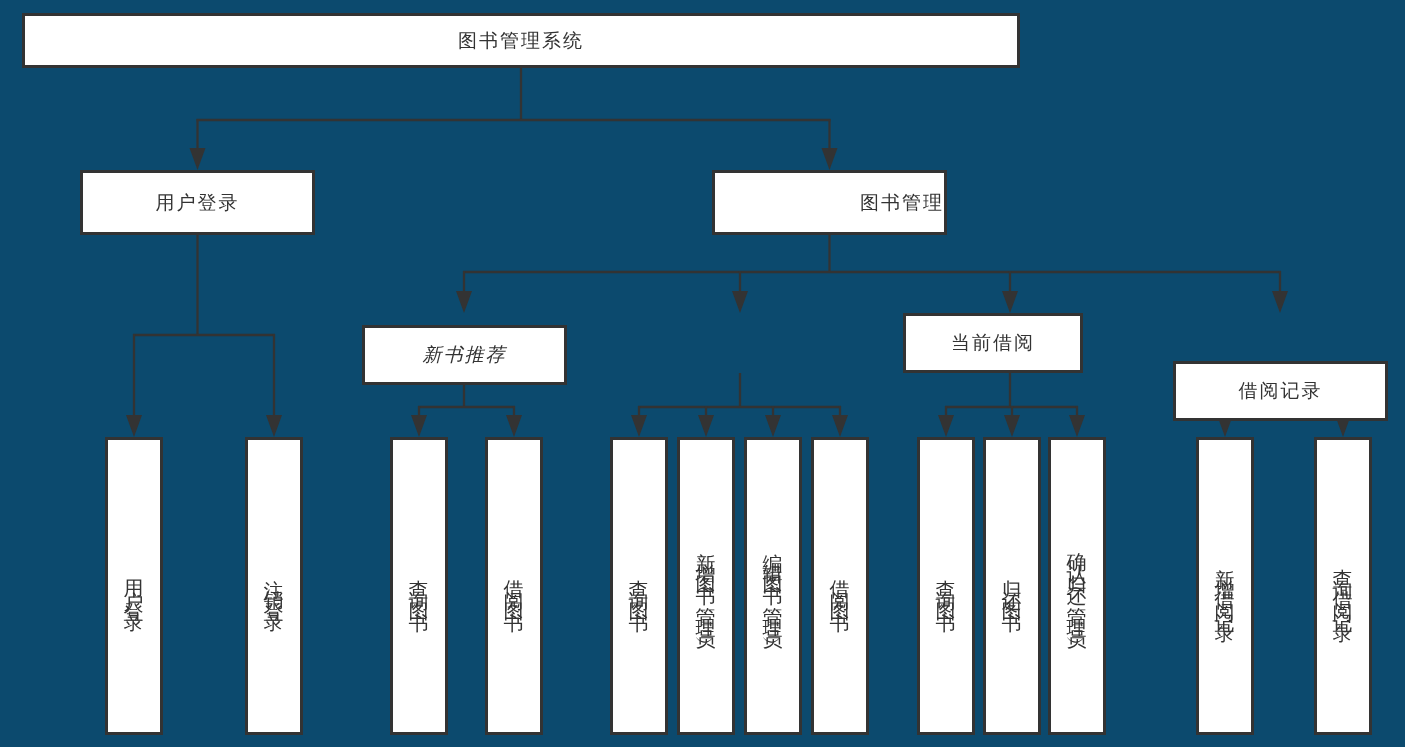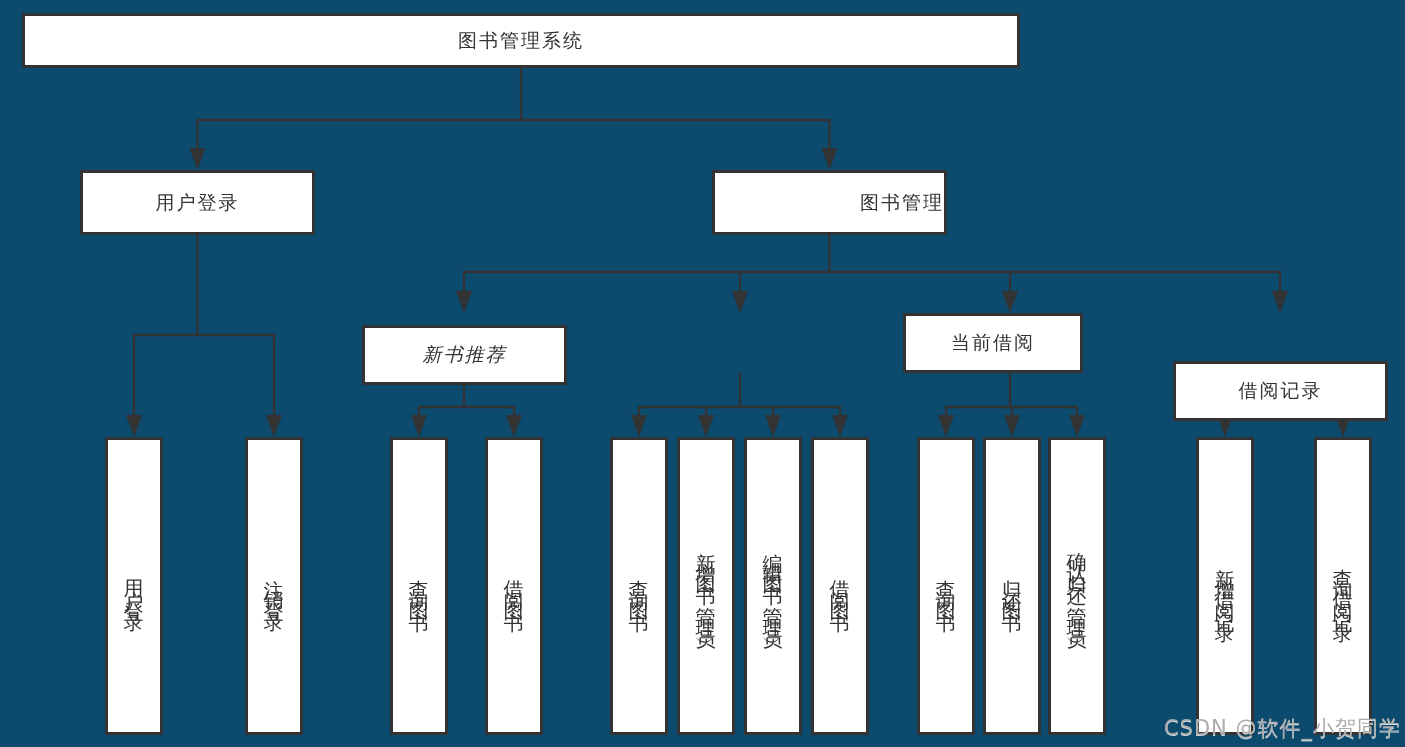--- a/index.html
+++ b/index.html
@@ -187,15 +187,14 @@
     <span>确认归还（管理员）</span>
   </div>
 
   <div class="box vbox" style="left:1196px; top:437px; width:58px; height:298px;">
     <span>新增借阅记录</span>
   </div>
   <div class="box vbox" style="left:1314px; top:437px; width:58px; height:298px;">
     <span>查询借阅记录</span>
   </div>
 
-  <div class="watermark">CSDN @软件_小贺同学</div>
 
 </div>
 
 </body></html>

